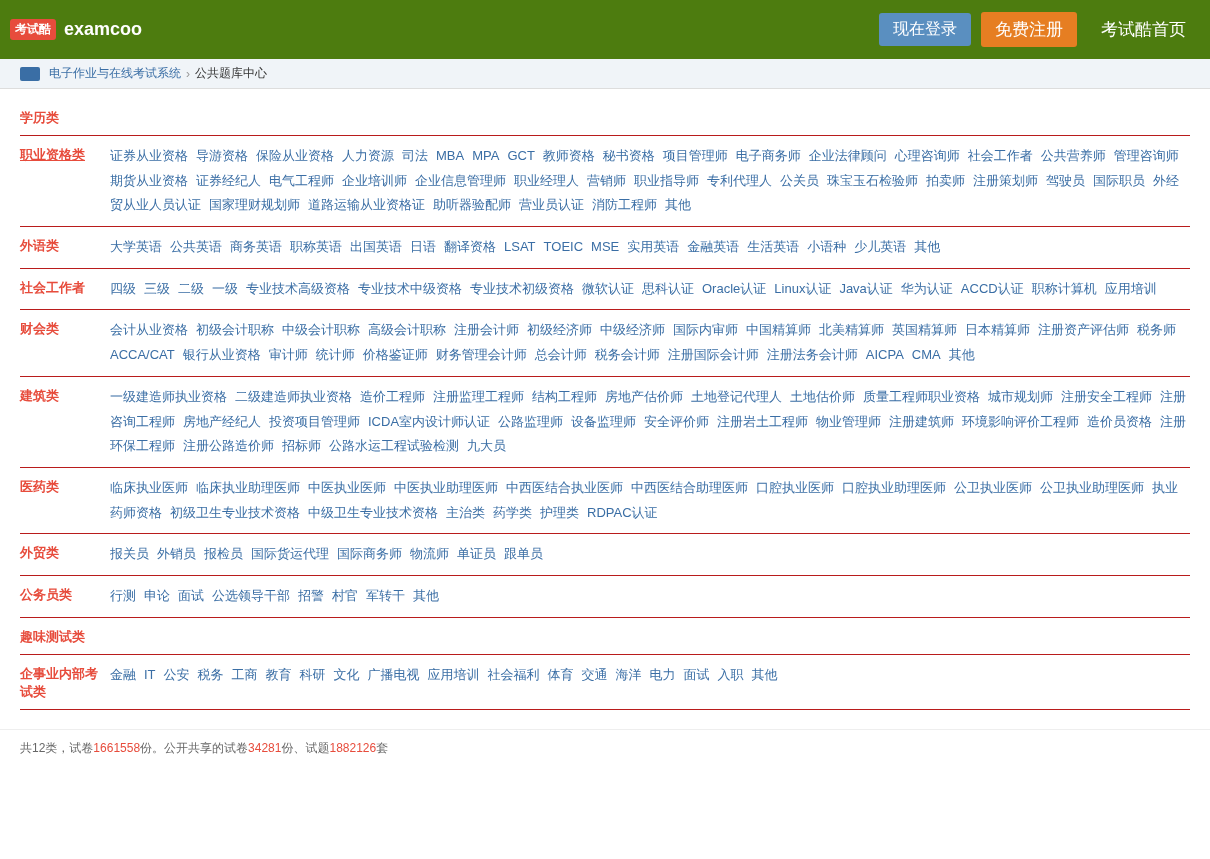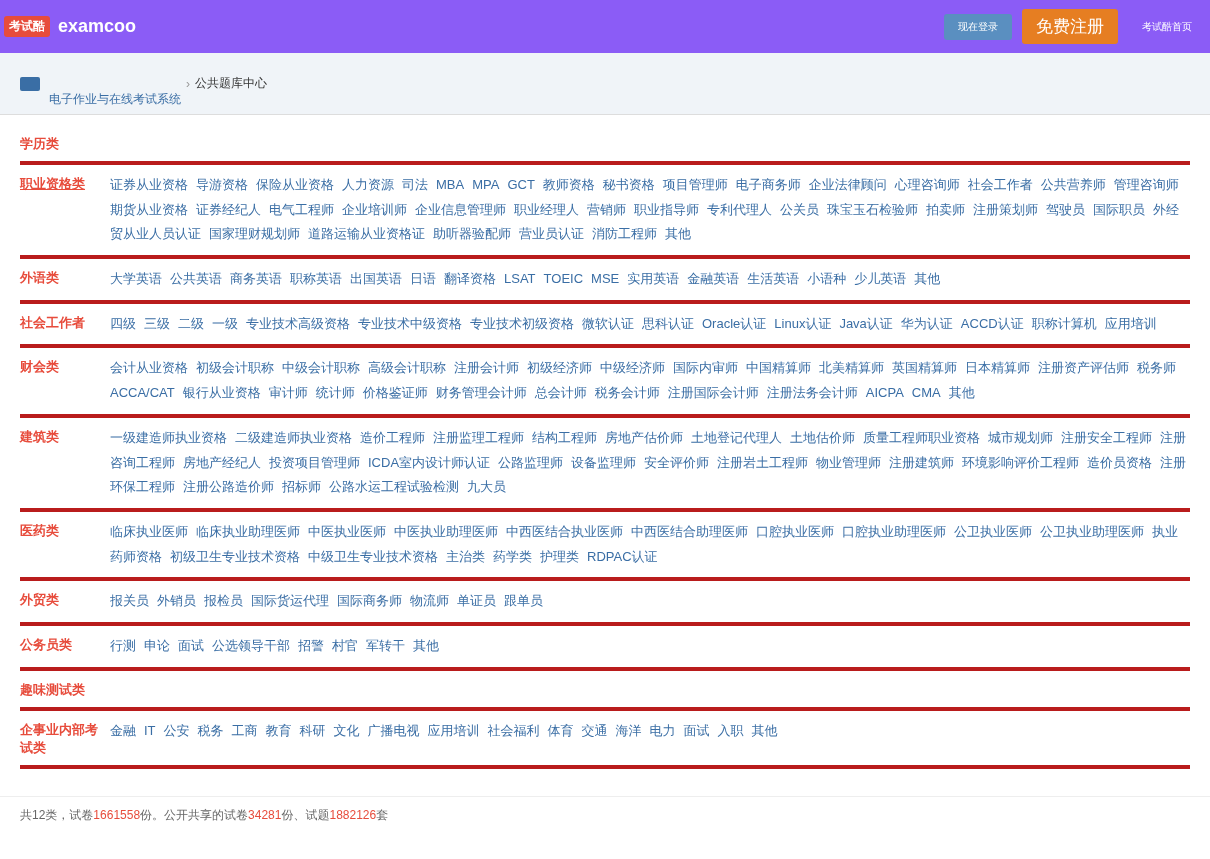--- a/index.html
+++ b/index.html
@@ -1,24 +1,24 @@
 <!DOCTYPE html>
 <html><head>
   <meta charset="utf-8">
   <style>
     * { margin: 0; padding: 0; box-sizing: border-box; }
     body { font-family: "Microsoft YaHei", SimSun, sans-serif; font-size: 13px; color: #333; background: #fff; }
 
     
     .header {
-      background: #8b5cf6;
-      height: 53px;
-      display: flex;
-      align-items: center;
-      padding: 0 4px;
+      background: #4d7c0f;
+      height: 59px;
+      display: flex;
+      align-items: center;
+      padding: 0 10px;
     }
     .header-logo {
       display: flex;
       align-items: center;
       gap: 8px;
       color: #fff;
       font-size: 18px;
       font-weight: bold;
       flex: 1;
     }
@@ -34,68 +34,68 @@
       display: flex;
       gap: 10px;
       align-items: center;
     }
     .btn-login {
       background: #5a8fc0;
       color: #fff;
       border: none;
       padding: 6px 14px;
       cursor: pointer;
-      font-size: 10px;
+      font-size: 16px;
       border-radius: 3px;
     }
     .btn-register {
       background: #e67e22;
       color: #fff;
       border: none;
       padding: 6px 14px;
       cursor: pointer;
       font-size: 17px;
       border-radius: 3px;
     }
     .btn-home {
       background: transparent;
       color: #fff;
       border: none;
       padding: 6px 14px;
       cursor: pointer;
-      font-size: 10px;
+      font-size: 17px;
     }
 
     
     .breadcrumb {
       background: #f0f4f8;
       padding: 6px 20px;
       display: flex;
       align-items: center;
       gap: 5px;
       border-bottom: 1px solid #ddd;
       font-size: 12px;
     }
-    .breadcrumb a { color: #3a6ea5; text-decoration: none; margin-top: 32px; }
+    .breadcrumb a { color: #3a6ea5; text-decoration: none; }
     .breadcrumb-sep { color: #999; }
     .breadcrumb-icon {
       width: 20px; height: 14px;
       background: #3a6ea5;
       display: inline-block;
       margin-right: 4px;
       border-radius: 2px;
     }
 
     
     .main { padding: 10px 20px; }
 
     
     .category-row {
       display: flex;
-      border-bottom: 4px solid #b91c1c;
+      border-bottom: 1px solid #b91c1c;
       padding: 8px 0;
       min-height: 36px;
       align-items: flex-start;
     }
     .category-label {
       width: 90px;
       min-width: 90px;
       font-weight: bold;
       color: #e74c3c;
       padding-top: 2px;
@@ -116,21 +116,21 @@
       font-size: 13px;
       cursor: pointer;
     }
 
     
     .footer {
       padding: 10px 20px;
       font-size: 12px;
       color: #666;
       border-top: 1px solid #eee;
-      margin-top: 17px;
+      margin-top: 9px;
     }
     .footer a { color: #e74c3c; text-decoration: none; }
   </style>
 </head>
 <body>
 
 <header class="header">
   <div class="header-logo">
     <span class="logo-icon">考试酷</span>
     <span>examcoo</span>

